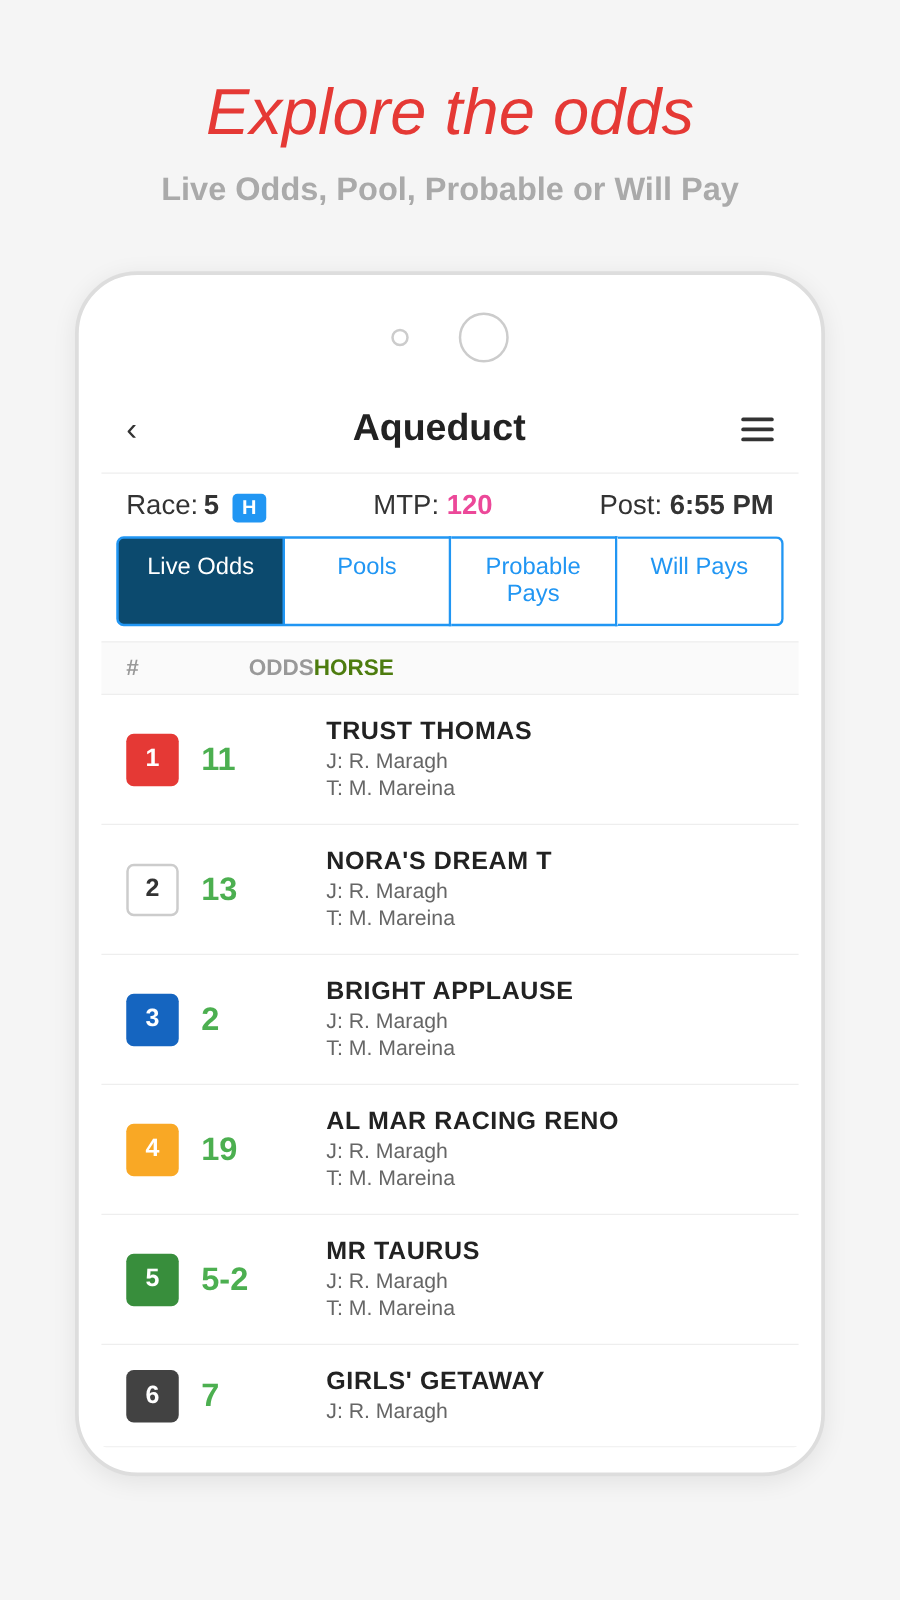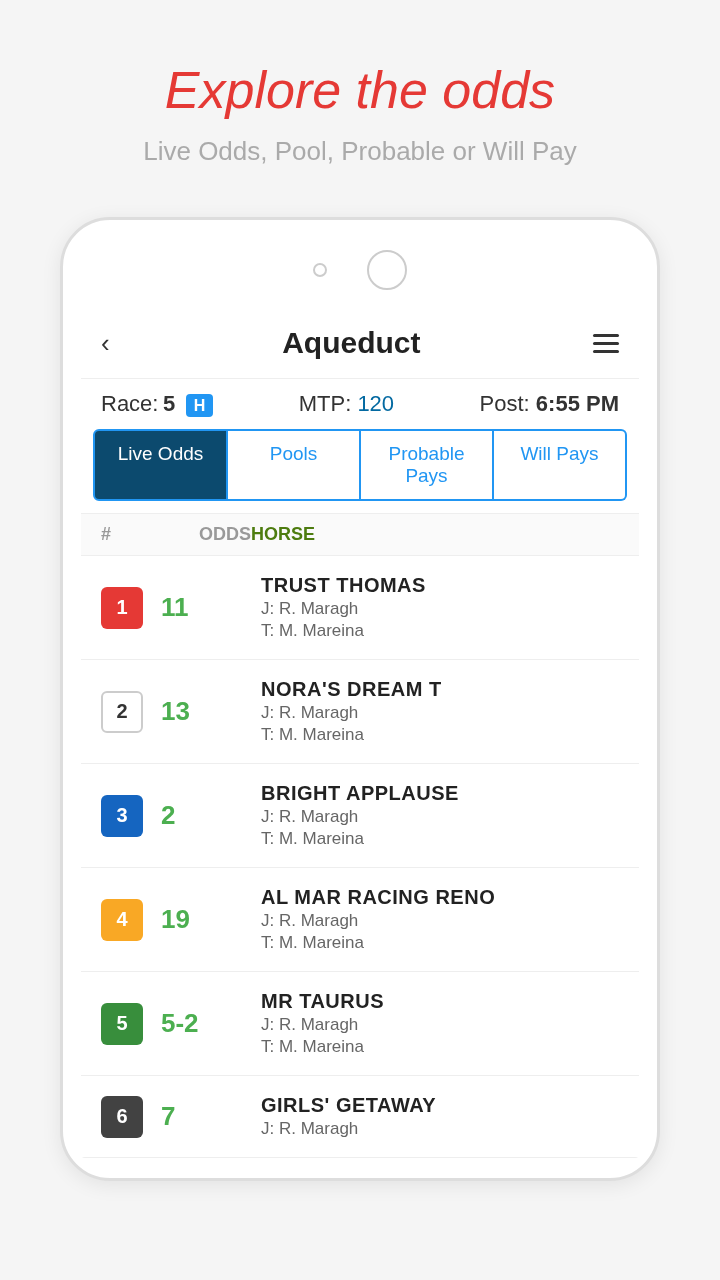--- a/index.html
+++ b/index.html
@@ -24,21 +24,21 @@
       font-size: 52px;
       color: #e53935;
       font-weight: 400;
       font-style: italic;
       margin-bottom: 16px;
     }
 
     .hero-subtitle {
       font-size: 26px;
       color: #aaa;
-      font-weight: 400;
+      font-weight: 700;
     }
 
     .phone-wrapper {
       width: 600px;
       margin: 30px auto 0;
       background: white;
       border-radius: 50px;
       border: 3px solid #ddd;
       padding: 30px 10px 20px;
       box-shadow: 0 4px 20px rgba(0,0,0,0.08);
@@ -140,22 +140,22 @@
       margin-left: 6px;
     }
 
     .mtp-section {
       font-size: 22px;
       color: #333;
       text-align: center;
     }
 
     .mtp-value {
-      color: #0369a1;
-      font-weight: 400;
+      color: #ec4899;
+      font-weight: 700;
     }
 
     .post-section {
       font-size: 22px;
       color: #333;
     }
 
     .post-time {
       font-weight: 700;
     }

